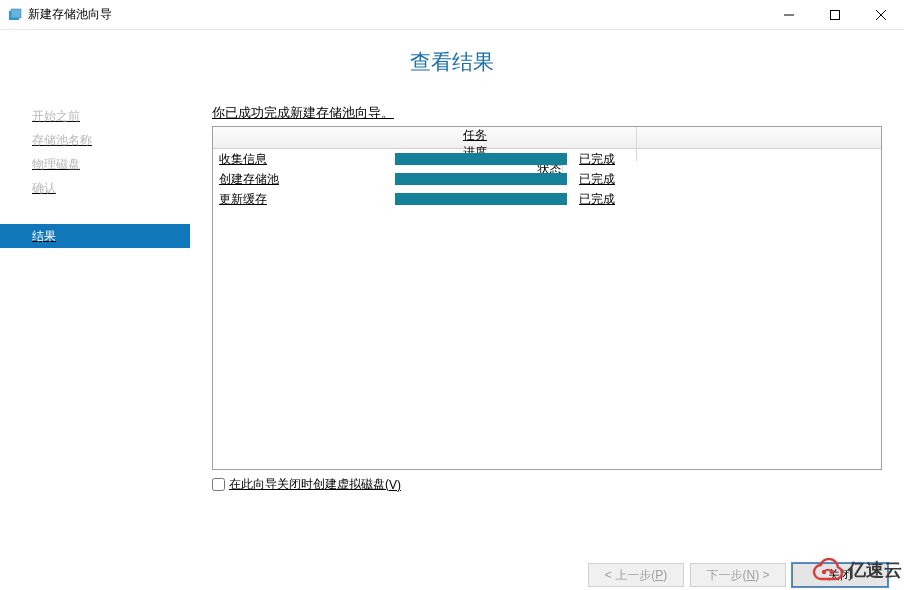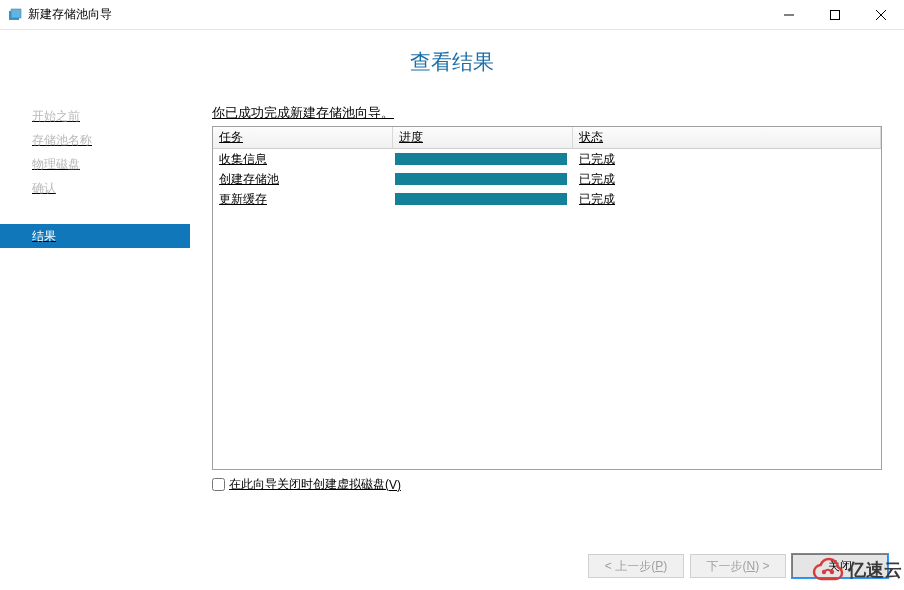--- a/index.html
+++ b/index.html
@@ -21,40 +21,40 @@
   
   .body { display: flex; padding-left: 0; text-decoration: underline; }
   .sidebar { width: 190px; padding-top: 0; }
   .sidebar .step { height: 24px; line-height: 24px; padding-left: 32px; font-size: 12px; color: #b8b8b8; cursor: default; }
   .sidebar .step.active { background: #1177bb; color: #fff; margin-top: 24px; }
   .main { flex: 1; padding-left: 22px; padding-right: 22px; }
   .message { font-size: 13px; color: #000; margin-bottom: 4px; }
 
   
   .table { border: 1px solid #a0a0a0; }
-  .thead { display: flex; background: linear-gradient(#fcfcfc,#f0f0f0); border-bottom: 1px solid #d0d0d0; height: 22px; align-items: center; }
+  .thead { display: flex; background: linear-gradient(#fcfcfc,#f0f0f0); border-bottom: 1px solid #d0d0d0; height: 22px; align-items: center; flex-direction: column; }
   .thead .th { font-size: 12px; color: #000; padding-left: 6px; border-right: 1px solid #d8d8d8; height: 100%; display: flex; align-items: center; }
   .th-task { width: 180px; }
   .th-progress { width: 180px; }
   .th-status { flex: 1; border-right: none; }
   .tbody { height: 320px; background: #fff; overflow: auto; }
   .row { display: flex; height: 20px; align-items: center; }
   .cell { font-size: 12px; padding-left: 6px; }
   .c-task { width: 180px; }
   .c-progress { width: 180px; padding-left: 2px; padding-right: 6px; }
   .c-status { flex: 1; }
   .pbar { height: 12px; background: #158198; width: 100%; }
 
   
   .chkline { margin-top: 6px; display: flex; align-items: center; font-size: 12px; }
   .chkline input { margin-right: 4px; width: 13px; height: 13px; }
   .chk-underline { text-decoration: underline; }
 
   
-  .footer { position: absolute; bottom: 12px; right: 16px; display: flex; gap: 6px; }
+  .footer { position: absolute; bottom: 3px; right: 16px; display: flex; gap: 6px; }
   .footer .btn { min-width: 96px; height: 24px; font-size: 12px; border: 1px solid #adadad; background: #e1e1e1; display: flex; align-items: center; justify-content: center; padding: 0 8px; }
   .footer .btn.disabled { color: #a0a0a0; background: #f0f0f0; border-color: #d0d0d0; }
   .footer .btn.primary { background: #e5e5e5; border-color: #7a7a7a; box-shadow: 0 0 0 1px #3399ff; }
   .u { text-decoration: underline; }
 
   
   .watermark { position: absolute; right: 0; bottom: 0; display: flex; align-items: center; }
   .watermark .logo { width: 40px; height: 40px; }
   .watermark .txt { font-size: 18px; font-weight: 700; color: #3a3a3a; margin-right: 2px; }
 </style>

